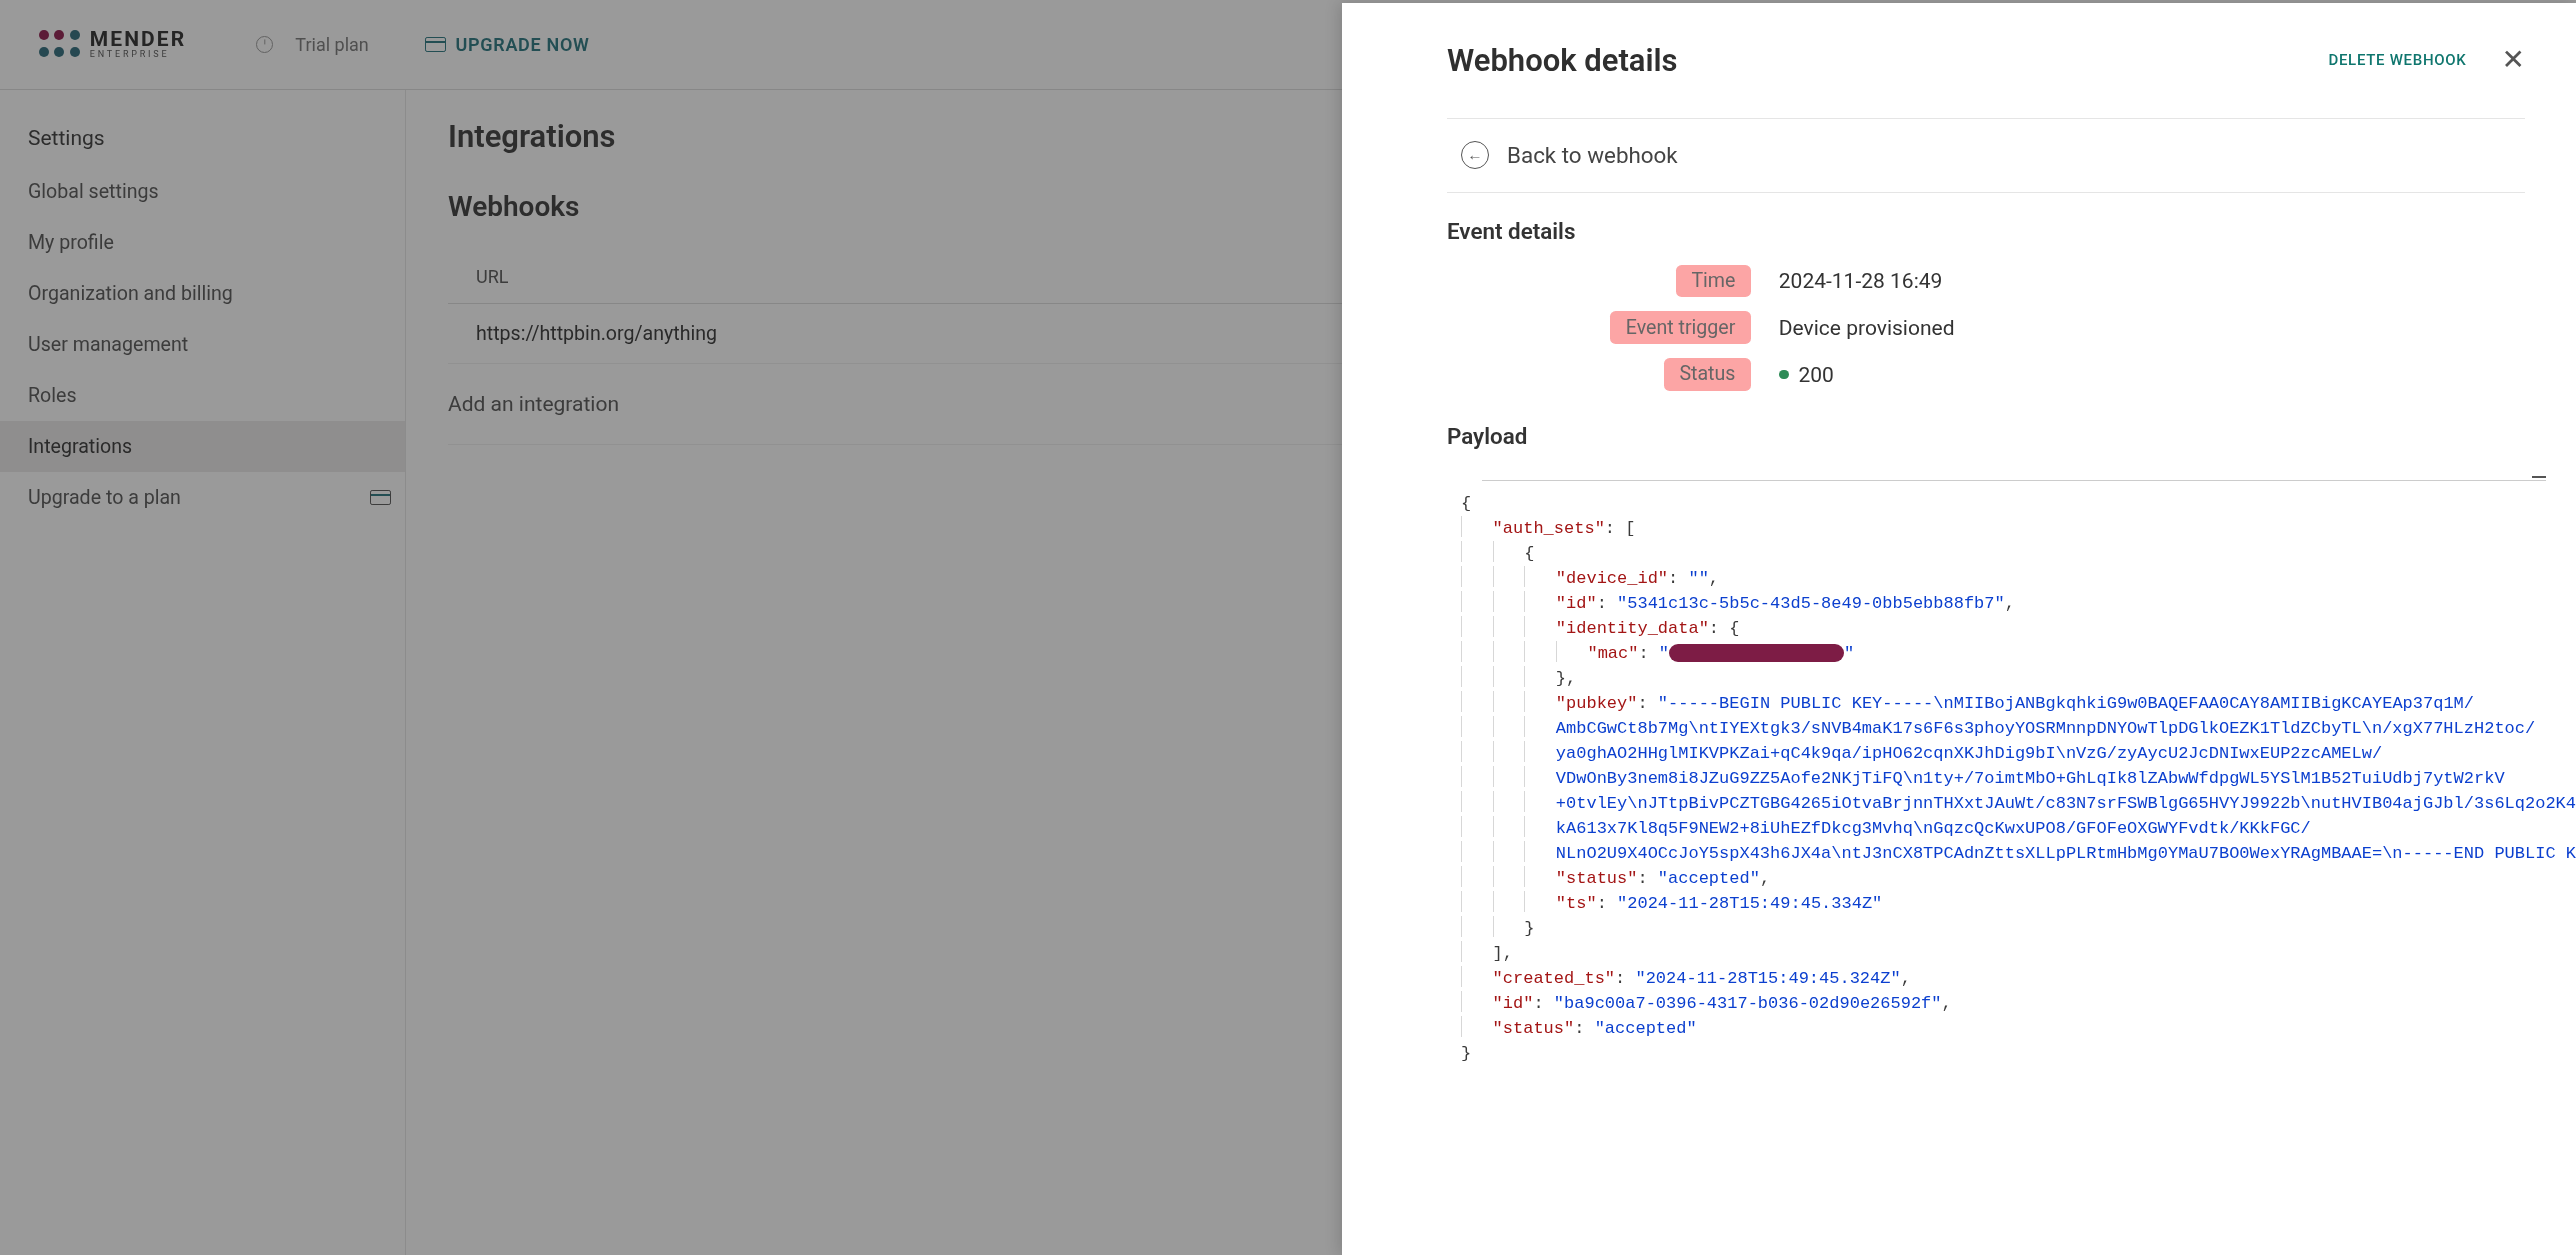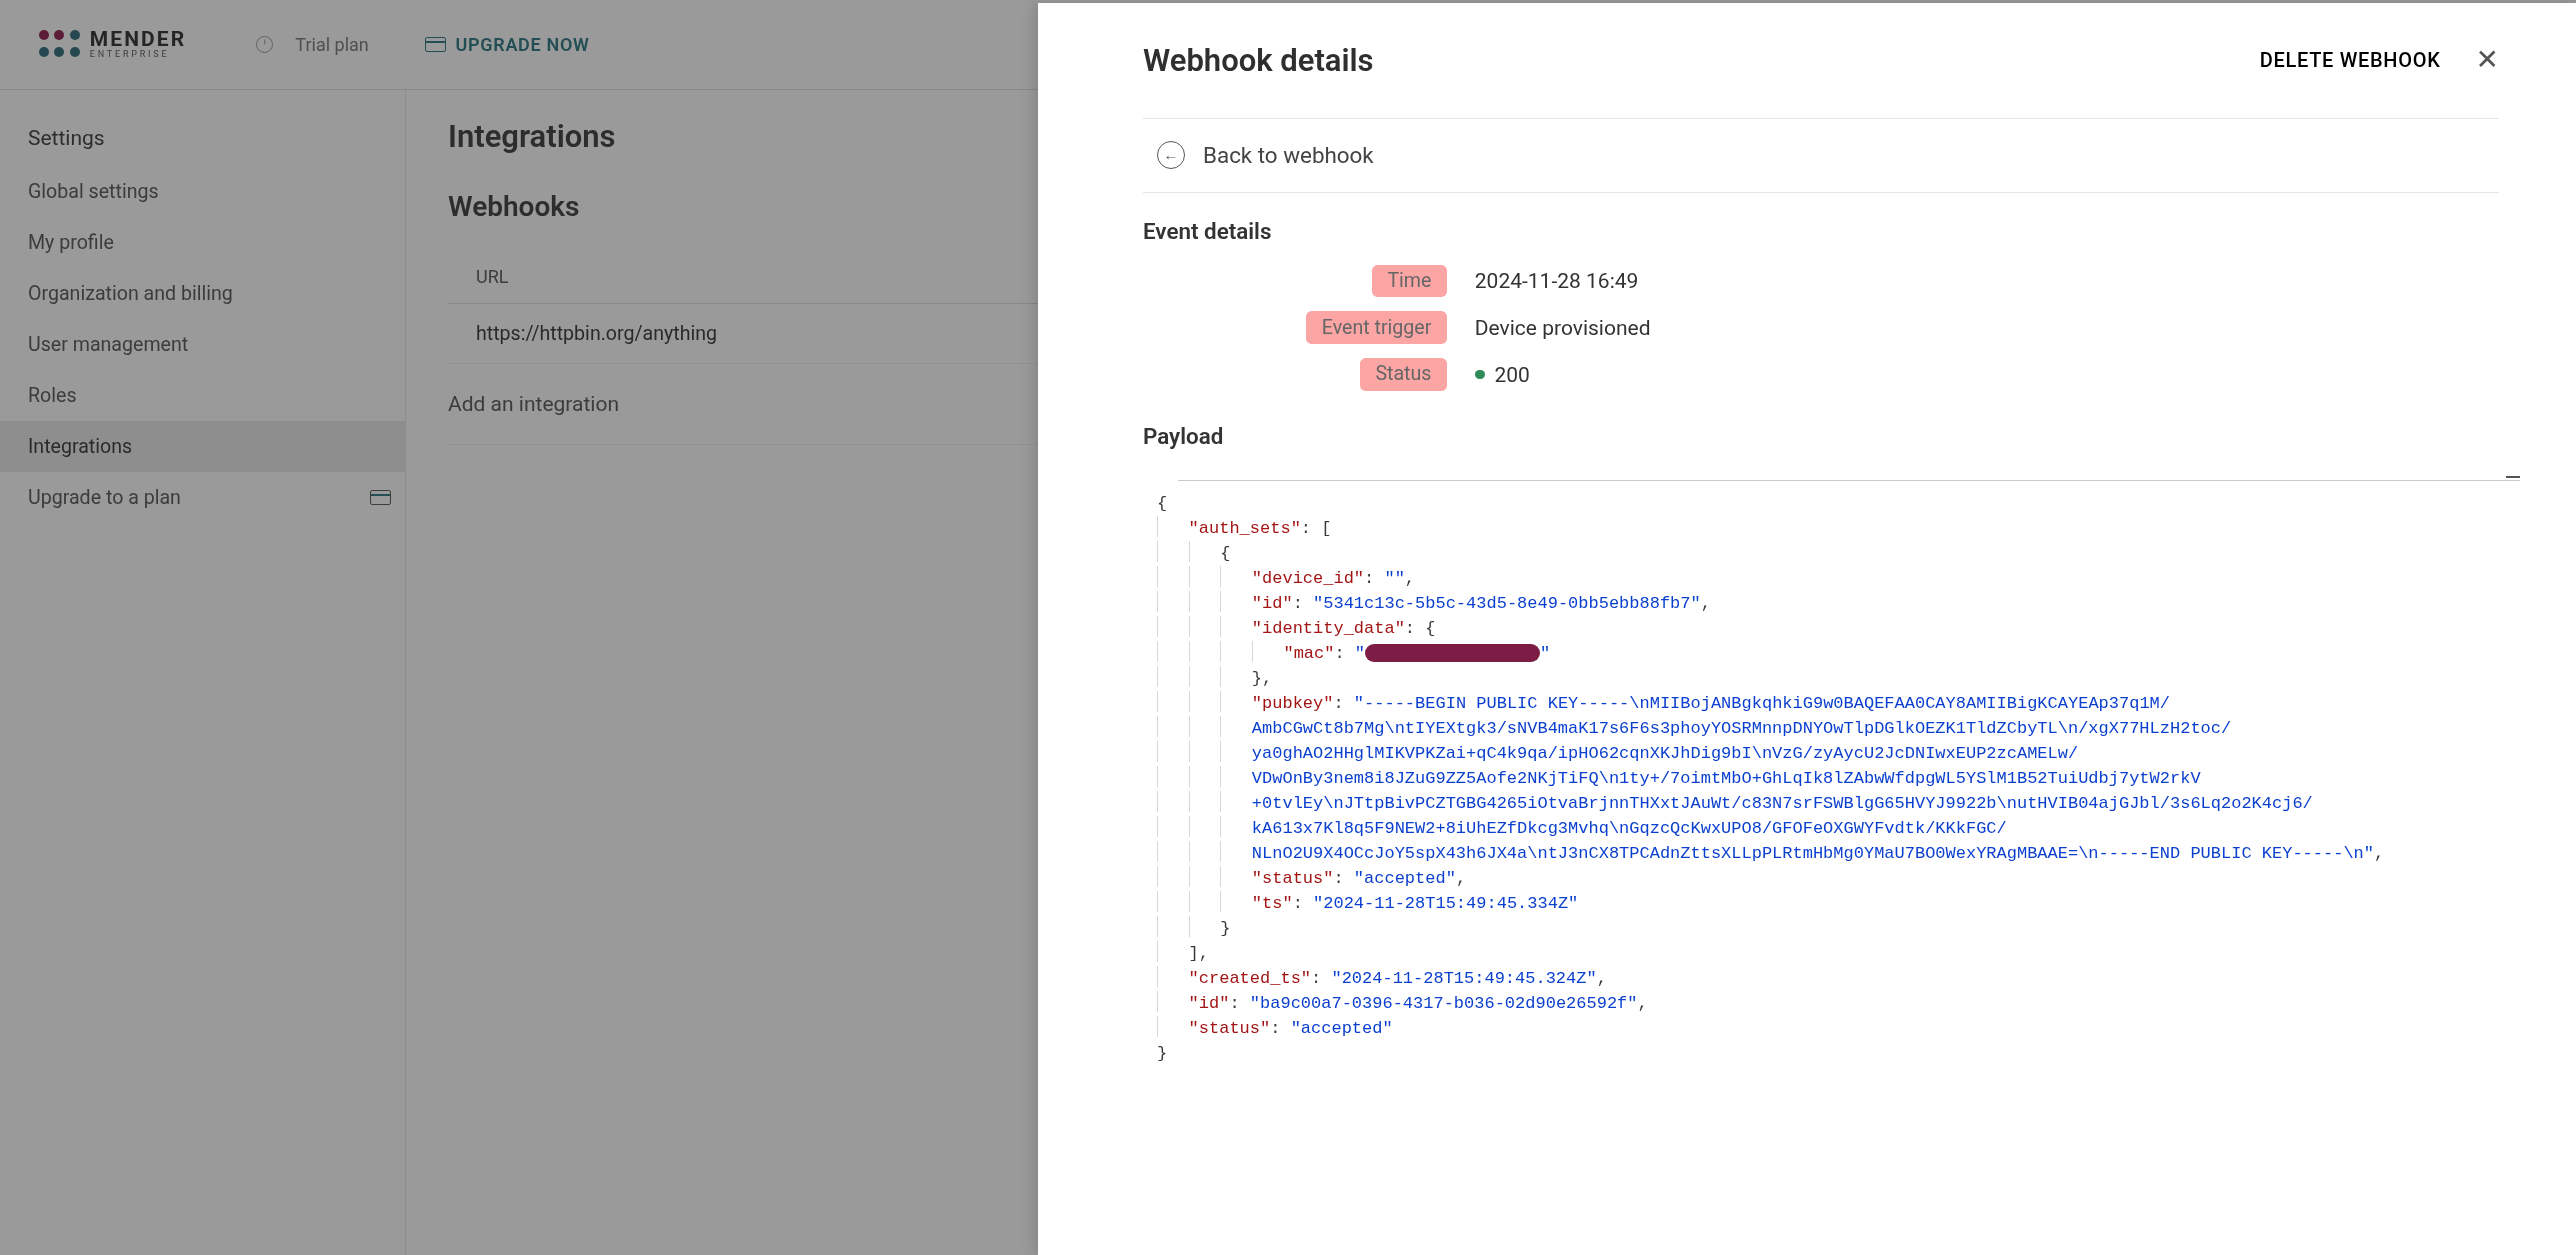--- a/index.html
+++ b/index.html
@@ -212,48 +212,48 @@
   .scrim {
     position: absolute;
     inset: 0;
     background: rgba(30,30,30,0.45);
   }
   .drawer {
     position: absolute;
     top: 2.8px;
     right: 0;
     bottom: 0;
-    width: 1538px;
+    width: 1234px;
     background: #fff;
     display: flex;
     flex-direction: column;
-    padding: 39px 77px 0 105px;
+    padding: 39px 51px 0 105px;
     overflow: hidden;
     box-shadow: -2.8px 0 14px rgba(0,0,0,0.15);
   }
   .drawer-header {
     display: flex;
     align-items: center;
     justify-content: space-between;
     padding-bottom: 39px;
   }
   .drawer-title {
     font-size: 31px;
     font-weight: 600;
     color: #2f2f2f;
   }
   .drawer-actions {
     display: flex;
     align-items: center;
     gap: 35px;
   }
   .delete-btn {
-    font-size: 20px;
+    font-size: 15px;
     letter-spacing: 0.7px;
-    color: #000000;
+    color: #0f766e;
     font-weight: 500;
   }
   .close-icon {
     font-size: 28px;
     color: #555;
     line-height: 1;
   }
   .drawer hr {
     border: none;
     border-top: 0.7px solid #e5e5e5;

